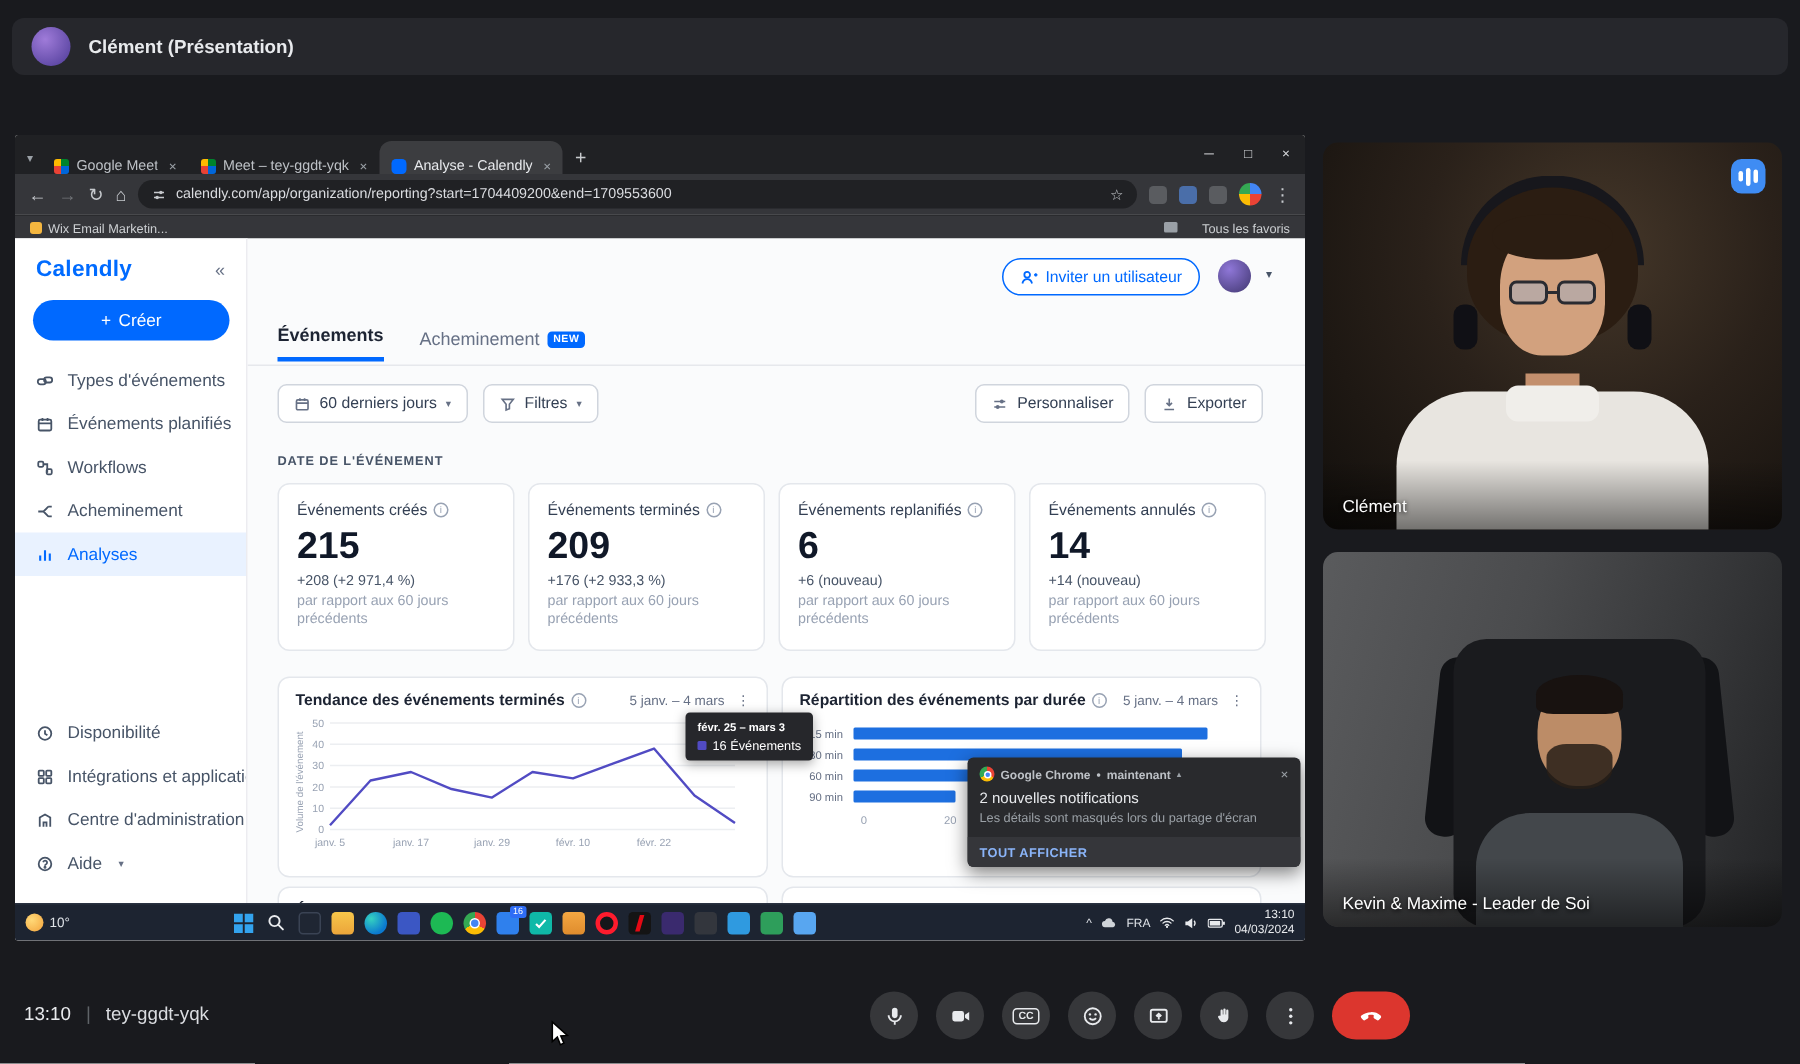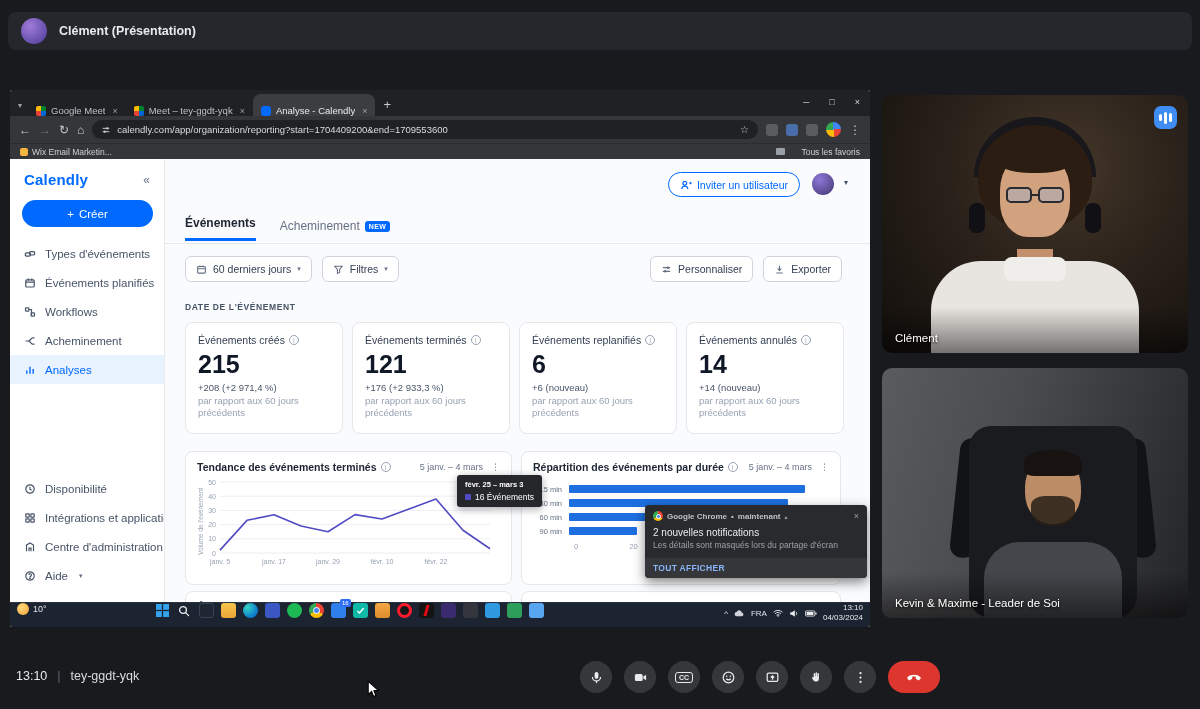--- a/index.html
+++ b/index.html
@@ -120,21 +120,21 @@
   .t-chrome { width:10px; height:10px; border-radius:50%; background:conic-gradient(#ea4335 0 33%, #fbbc04 0 66%, #34a853 0); position:relative; flex:none; }
   .t-chrome::after { content:""; position:absolute; inset:2.5px; border-radius:50%; background:#4285f4; border:1px solid #fff; }
   .t-src { font-size:8px; color:#bdc1c6; white-space:nowrap;font-weight:bold; }
   .t-caret { color:#9aa0a6; font-size:6px; }
   .t-close { margin-left:auto; color:#9aa0a6; font-size:9px; }
   .toast-title { padding:4px 8px 0; font-size:10px; color:#e8eaed; }
   .toast-body { padding:2px 8px 8px; font-size:8.5px; color:#9aa0a6; }
   .toast-foot { background:#35363a; padding:5px 8px; font-size:8.5px; font-weight:700; color:#8ab4f8; letter-spacing:.3px; }
 
   
-  .taskbar { position:absolute; left:0; right:0; bottom:0; height:25px; background:#1d2431; border-top:1px solid #2a3241; display:flex; align-items:flex-start; padding:0 7px; }
+  .taskbar { position:absolute; left:0; right:0; bottom:0; height:25px; background:#1d2431; border-top:1px solid #2a3241; display:flex; align-items:center; padding:0 7px; }
   .weather { display:flex; gap:4px; align-items:center; font-size:9px; color:#dfe3e8; }
   .w-ic { width:12px; height:12px; border-radius:50%; background:radial-gradient(circle at 35% 35%, #ffd978, #f3a33c); }
   .tb-icons { display:flex; gap:7px; margin-left:108px; align-items:center; }
   .tbi { width:15px; height:15px; border-radius:3px; position:relative; display:flex; align-items:center; justify-content:center; flex:none; }
   .i-start,.i-search { background:transparent; }
   .i-widgets { background:#1f2633; border:1px solid #3a4354; }
   .i-folder { background:linear-gradient(#f7c64a,#eba53a); }
   .i-edge { border-radius:50%; background:radial-gradient(circle at 30% 30%, #35d2c0, #0b79d0 70%); }
   .i-spotify { border-radius:50%; background:#1db954; }
   .i-chrome { border-radius:50%; background:conic-gradient(#ea4335 0 120deg, #fbbc04 0 240deg, #34a853 0); }
@@ -450,21 +450,21 @@
             </div>
           <div class="scard-value">215</div>
           <div class="scard-delta">+208 (+2 971,4 %)</div>
           <div class="scard-cap">par rapport aux 60 jours précédents</div>
         </div>
         <div class="scard">
           <div class="scard-title">
               <span>Événements terminés</span>
               <span class="info">i</span>
             </div>
-          <div class="scard-value">121</div>
+          <div class="scard-value">209</div>
           <div class="scard-delta">+176 (+2 933,3 %)</div>
           <div class="scard-cap">par rapport aux 60 jours précédents</div>
         </div>
         <div class="scard">
           <div class="scard-title">
               <span>Événements replanifiés</span>
               <span class="info">i</span>
             </div>
           <div class="scard-value">6</div>
           <div class="scard-delta">+6 (nouveau)</div>

